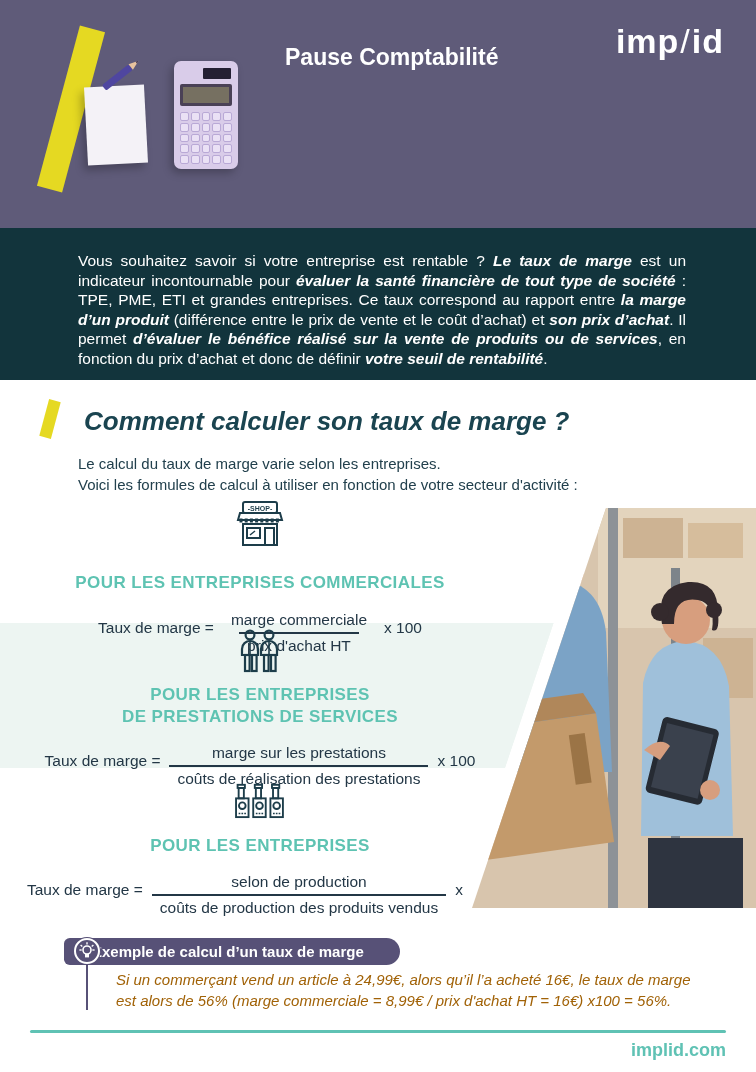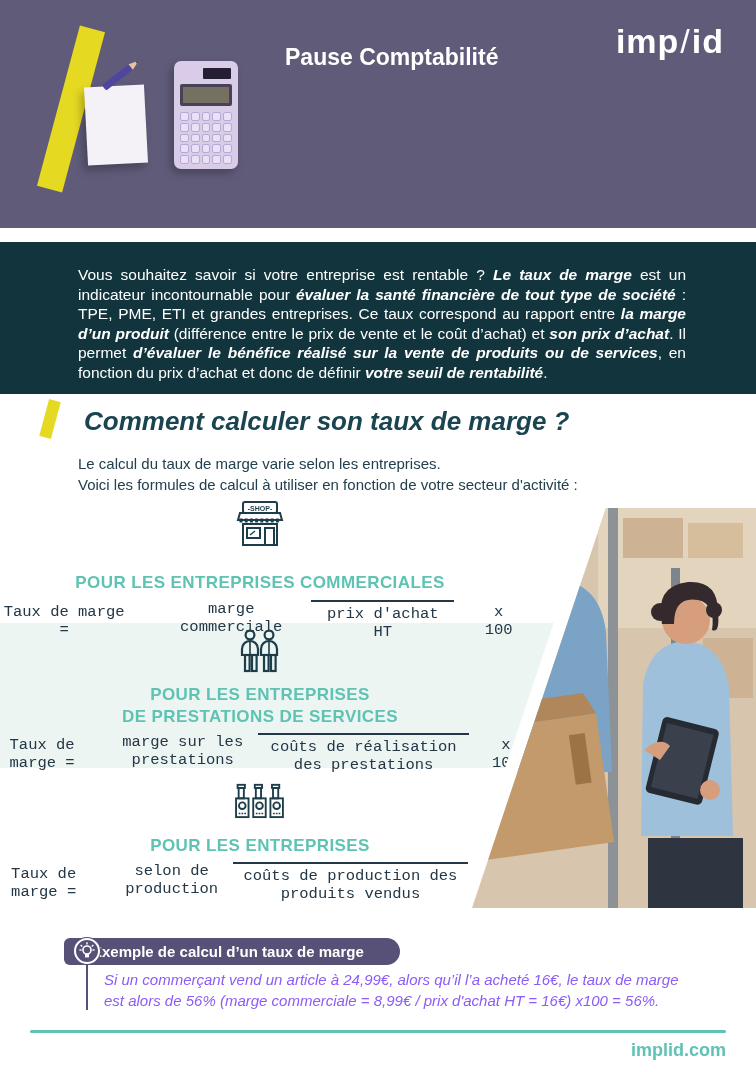--- a/index.html
+++ b/index.html
@@ -20,51 +20,51 @@
   .calc .screen::after{content:"";position:absolute;left:3px;top:3px;right:3px;bottom:3px;background:#767061;}
   .calc .keys{position:absolute;left:6px;top:51px;width:52px;height:52px;display:grid;
               grid-template-columns:repeat(5,1fr);grid-template-rows:repeat(5,1fr);gap:2px;}
   .calc .keys i{background:#eae1f5;border:1px solid #b9a9d6;border-radius:2px;}
   .kicker{left:285px;top:44px;color:#ffffff;font-size:23px;font-weight:bold;}
   .big-title{left:285px;top:84px;color:#e5d922;font-size:27px;line-height:31px;font-weight:bold;}
   .logo{right:32px;top:22px;color:#ffffff;font-size:34px;font-weight:bold;letter-spacing:1px;display:flex;}
   .logo .slash{font-weight:normal;padding:0 1px;}
 
   
-  .intro{left:0;top:242px;width:756px;height:152px;background:#12343c;}
+  .intro{left:0;top:228px;width:756px;height:152px;background:#12343c;}
   .intro-text{position:absolute;left:78px;top:23px;width:608px;color:#ffffff;
               font-size:15.5px;line-height:19.5px;text-align:justify;}
   .bi{font-weight:bold;font-style:italic;}
 
   
   .sec-slash{left:44px;top:400px;width:12px;height:38px;background:#e5d922;transform:rotate(15deg);}
   .sec-title{left:80px;top:402px;color:#1a4450;font-size:26px;font-weight:bold;font-style:italic;}
   .sec-intro{left:78px;top:453px;color:#22404d;font-size:15px;line-height:21px;}
 
   .col{left:0;width:520px;text-align:center;}
   .band{left:0;top:623px;width:756px;height:145px;background:#edf5f2;}
   .blk-icon{display:inline-block;}
   .blk-head{color:#5ec3b2;font-size:17px;font-weight:bold;letter-spacing:.4px;line-height:22px;}
-  .formula{display:flex;align-items:center;justify-content:center;gap:23px;
-           color:#233746;font-size:15.5px;font-weight:500;font-family:Liberation Mono, monospace;}
-  .frac{display:inline-flex;flex-direction:row;}
+  .formula{display:flex;align-items:center;justify-content:center;gap:9px;
+           color:#233746;font-size:15.5px;font-weight:500;}
+  .frac{display:inline-flex;flex-direction:column;align-items:center;margin-top:11px;}
   .frac .num{padding:0 8px 3px;}
   .frac .den{border-top:2px solid #233746;padding:3px 8px 0;}
 
   
   .photo{left:458px;top:508px;width:298px;height:400px;
          clip-path:polygon(45% 0,100% 0,100% 100%,0 100%);}
 
   
   .ex-badge{left:64px;top:938px;width:336px;height:27px;background:#575177;border-radius:6px 14px 14px 6px;
             display:flex;align-items:center;}
   .ex-badge-label{color:#ffffff;font-size:15px;font-weight:bold;padding-left:28px;}
   .ex-bulb{left:73px;top:937px;width:28px;height:28px;background:#575177;border-radius:50%;z-index:3;}
   .ex-line{left:86px;top:964px;width:2px;height:46px;background:#575177;}
-  .ex-text{left:104px;top:969px;width:590px;color:#8b5cf6;font-size:15px;line-height:21px;font-style:italic;}
+  .ex-text{left:116px;top:969px;width:590px;color:#a16207;font-size:15px;line-height:21px;font-style:italic;}
 
   
   .foot-line{left:30px;top:1030px;width:696px;height:3px;background:#5fc2b4;border-radius:2px;}
   .foot-site{right:30px;top:1040px;color:#5fc2b4;font-size:18px;font-weight:bold;}
 </style>
 </head>
 <body>
 
 <div class="abs header">
   <div class="abs yellow-slash"></div>

